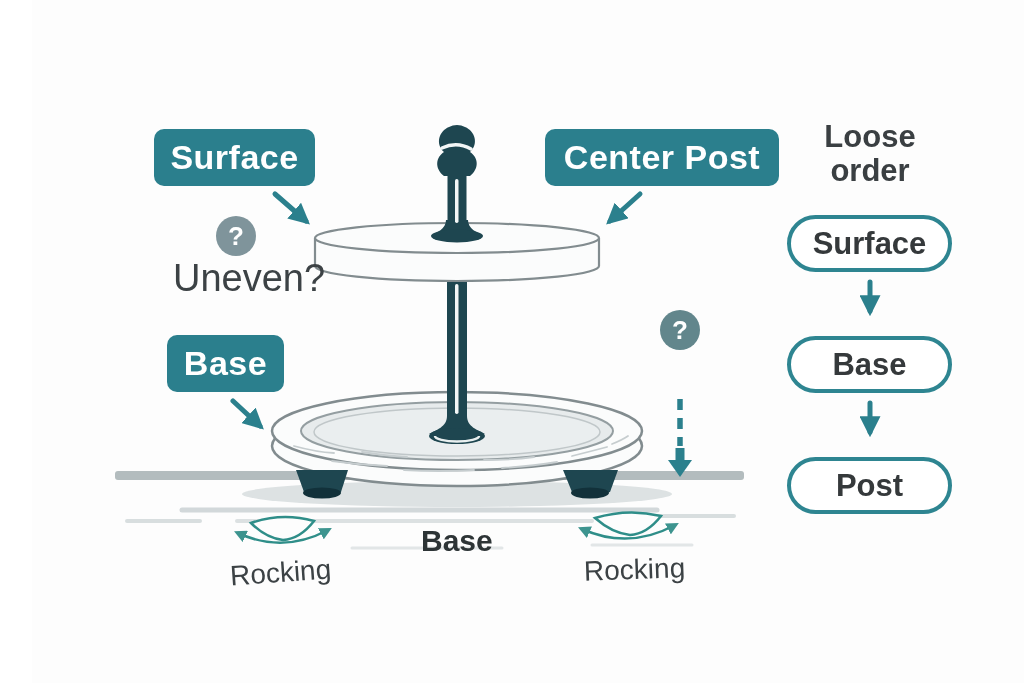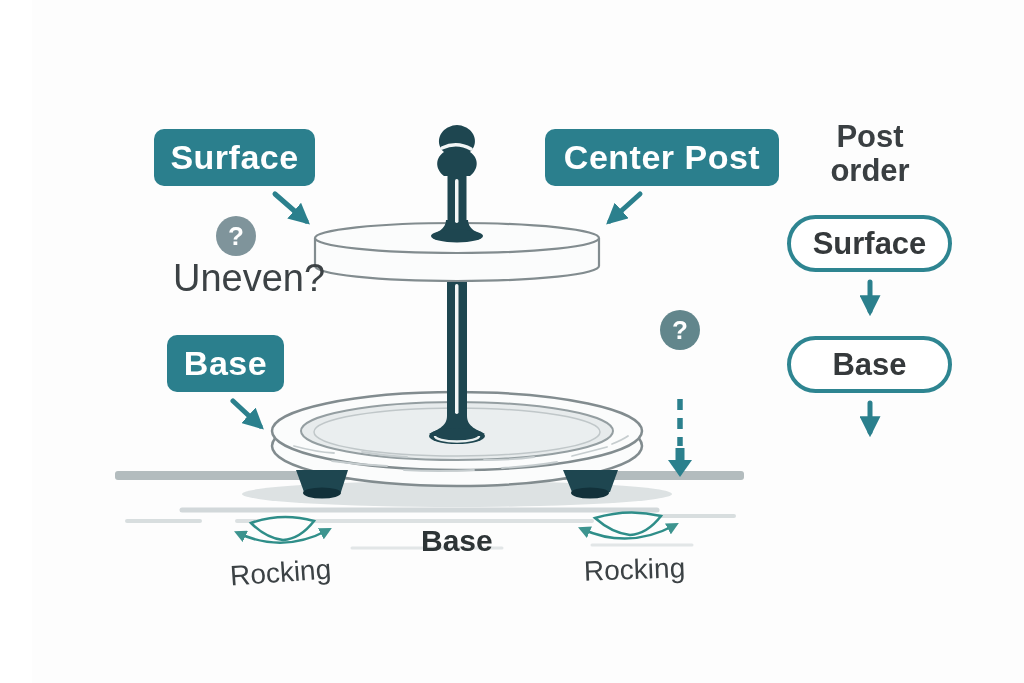--- a/index.html
+++ b/index.html
@@ -145,18 +145,19 @@
 
   <div class="abs qcircle" style="left:184px;top:216px;width:40px;height:40px;background:#7f949b;">?</div>
   <div class="abs qtext" style="left:141px;top:257px;">Uneven?</div>
 
   <div class="abs qcircle" style="left:628px;top:310px;width:40px;height:40px;background:#62868c;">?</div>
 
   <div class="abs caption-bold" style="left:389px;top:524px;">Base</div>
   <div class="abs rocking" style="left:198px;top:557px;transform:rotate(-4deg);">Rocking</div>
   <div class="abs rocking" style="left:552px;top:554px;transform:rotate(-2deg);">Rocking</div>
 
-  <div class="abs flow-title" style="left:778px;top:120px;">Post order</div>
+  <div class="abs flow-title" style="left:778px;top:120px;">Loose order</div>
   <div class="abs pill" style="left:755px;top:215px;">Surface</div>
   <div class="abs pill" style="left:755px;top:336px;">Base</div>
+  <div class="abs pill" style="left:755px;top:457px;">Post</div>
 
   <div class="abs edge-line" style="left:1019px;top:0;width:2px;height:683px;"></div>
 </div>
 
 </body></html>

